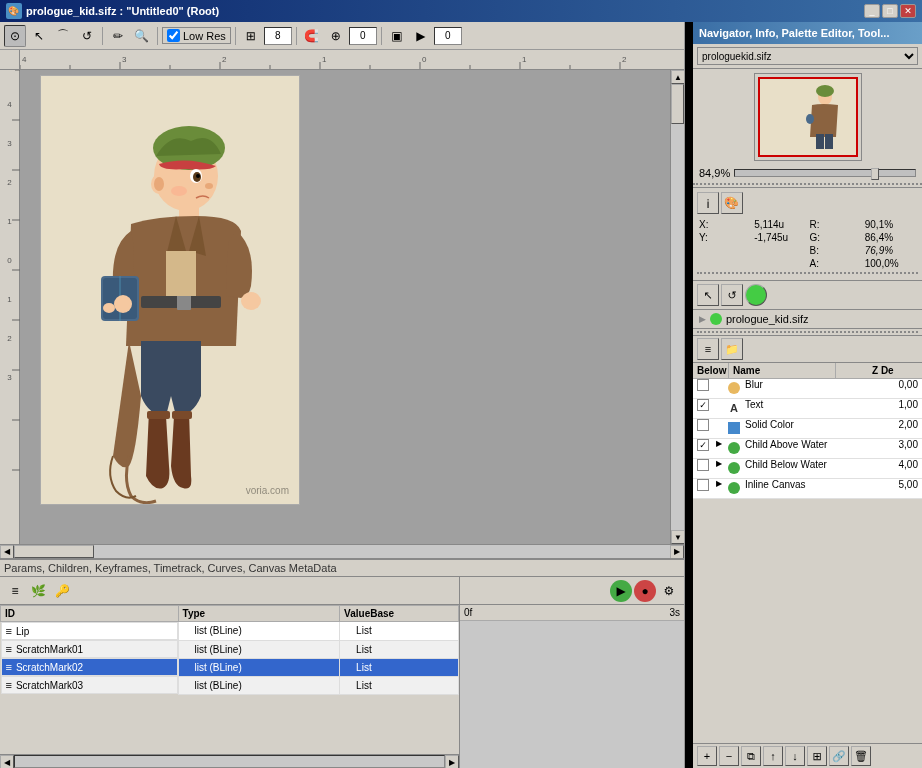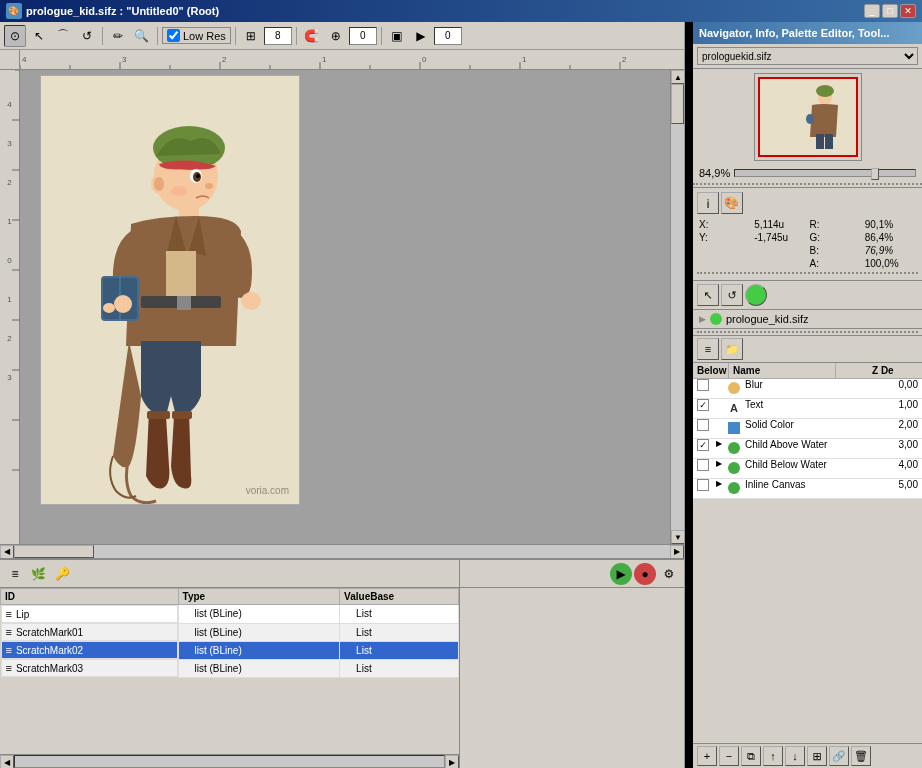--- a/index.html
+++ b/index.html
@@ -377,20 +377,21 @@
           <div class="scroll-btn" style="height:14px;">◀</div>
           <div class="scroll-track" style="height:100%; flex:1;">
             <div class="scroll-thumb scroll-thumb-h" style="height:100%; width:80px; background:#d4d0c8; border:1px outset #aaa;"></div>
           </div>
           <div class="scroll-btn" style="height:14px;">▶</div>
         </div>
       </div>
     </div>
 
     <div class="bottom-panel">
+      <div class="bottom-tabs">Params, Children, Keyframes, Timetrack, Curves, Canvas MetaData</div>
       <div class="bottom-content">
 
         <div class="params-panel">
           <div class="params-toolbar">
             <div class="tool-btn">≡</div>
             <div class="tool-btn">🌿</div>
             <div class="tool-btn">🔑</div>
           </div>
           <div class="params-table">
             <table>
@@ -444,20 +445,26 @@
             <div class="scroll-btn" style="height:14px; width:14px;">▶</div>
           </div>
         </div>
 
         <div class="timeline-panel">
           <div class="timeline-toolbar">
             <div class="tool-btn" style="background:#44aa44; border-radius:50%;">▶</div>
             <div class="tool-btn" style="background:#cc4444; border-radius:50%;">●</div>
             <div class="tool-btn">⚙</div>
           </div>
+          <div class="timeline-content">
+            <div class="timeline-ruler">
+              <span>0f</span>
+              <span style="margin-left:auto;">3s</span>
+            </div>
+          </div>
         </div>
       </div>
     </div>
 
   </div>
 
   <div class="right-panel">
     <div class="right-title">
       <span>Navigator, Info, Palette Editor, Tool...</span>
     </div>

